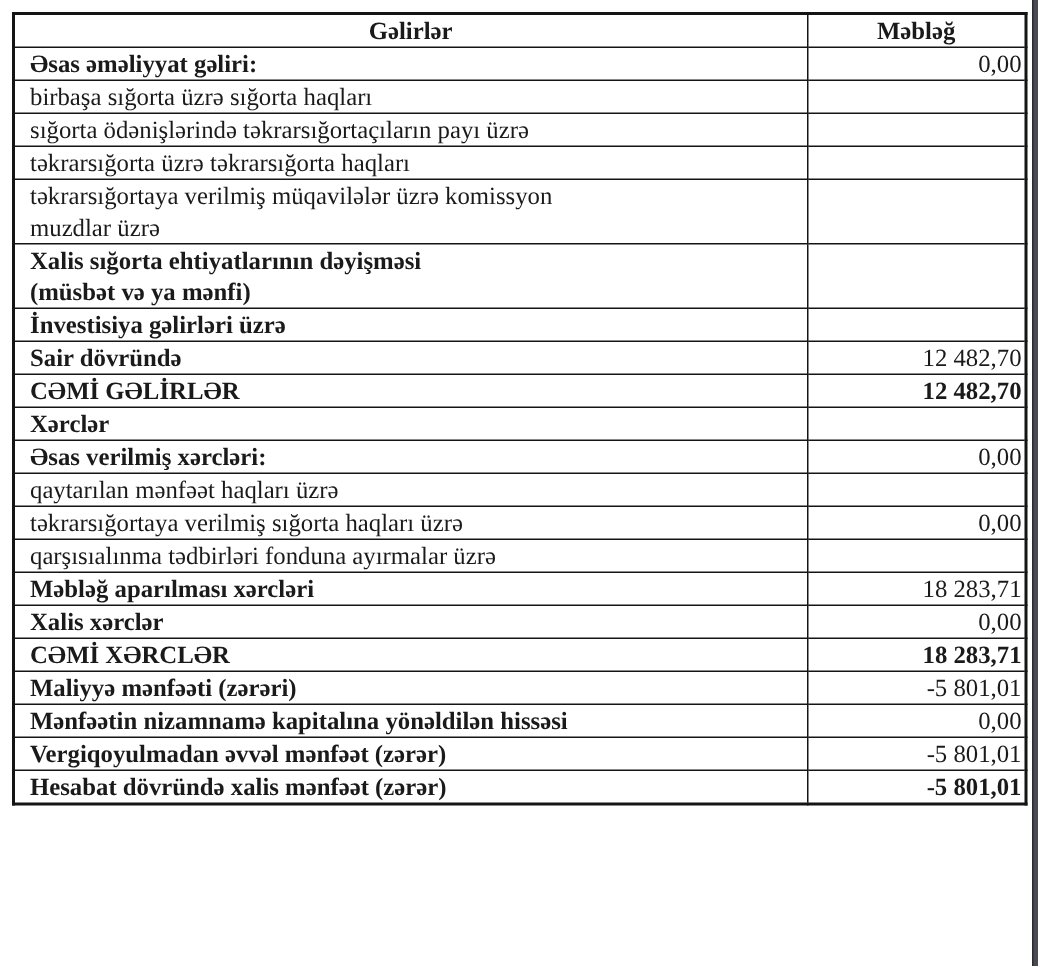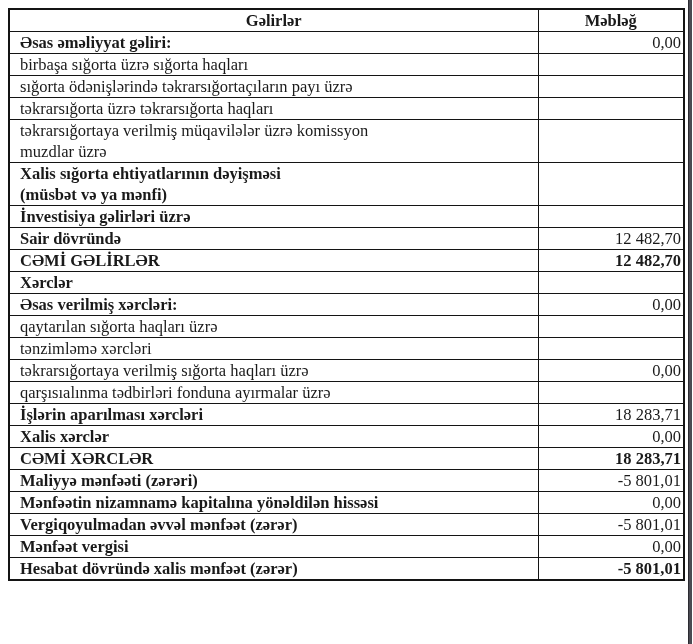--- a/index.html
+++ b/index.html
@@ -117,37 +117,33 @@
       </tr>
       <tr>
         <td class="label bold">Xərclər</td>
         <td class="value"></td>
       </tr>
       <tr>
         <td class="label bold">Əsas verilmiş xərcləri:</td>
         <td class="value">0,00</td>
       </tr>
       <tr>
-        <td class="label">qaytarılan sığorta haqları üzrə</td>
-        <td class="value"></td>
-      </tr>
-      <tr>
-        <td class="label">tənzimləmə xərcləri</td>
+        <td class="label">qaytarılan mənfəət haqları üzrə</td>
         <td class="value"></td>
       </tr>
       <tr>
         <td class="label">təkrarsığortaya verilmiş sığorta haqları üzrə</td>
         <td class="value">0,00</td>
       </tr>
       <tr>
         <td class="label">qarşısıalınma tədbirləri fonduna ayırmalar üzrə</td>
         <td class="value"></td>
       </tr>
       <tr>
-        <td class="label bold">İşlərin aparılması xərcləri</td>
+        <td class="label bold">Məbləğ aparılması xərcləri</td>
         <td class="value">18 283,71</td>
       </tr>
       <tr>
         <td class="label bold">Xalis xərclər</td>
         <td class="value">0,00</td>
       </tr>
       <tr>
         <td class="label bold">CƏMİ XƏRCLƏR</td>
         <td class="value bold">18 283,71</td>
       </tr>
@@ -157,23 +153,19 @@
       </tr>
       <tr>
         <td class="label bold">Mənfəətin nizamnamə kapitalına yönəldilən hissəsi</td>
         <td class="value">0,00</td>
       </tr>
       <tr>
         <td class="label bold">Vergiqoyulmadan əvvəl mənfəət (zərər)</td>
         <td class="value">-5 801,01</td>
       </tr>
       <tr>
-        <td class="label bold">Mənfəət vergisi</td>
-        <td class="value">0,00</td>
-      </tr>
-      <tr>
         <td class="label bold">Hesabat dövründə xalis mənfəət (zərər)</td>
         <td class="value bold">-5 801,01</td>
       </tr>
     </tbody>
 </table>
 
 <div class="page-edge-line"></div>
 
 </body></html>

